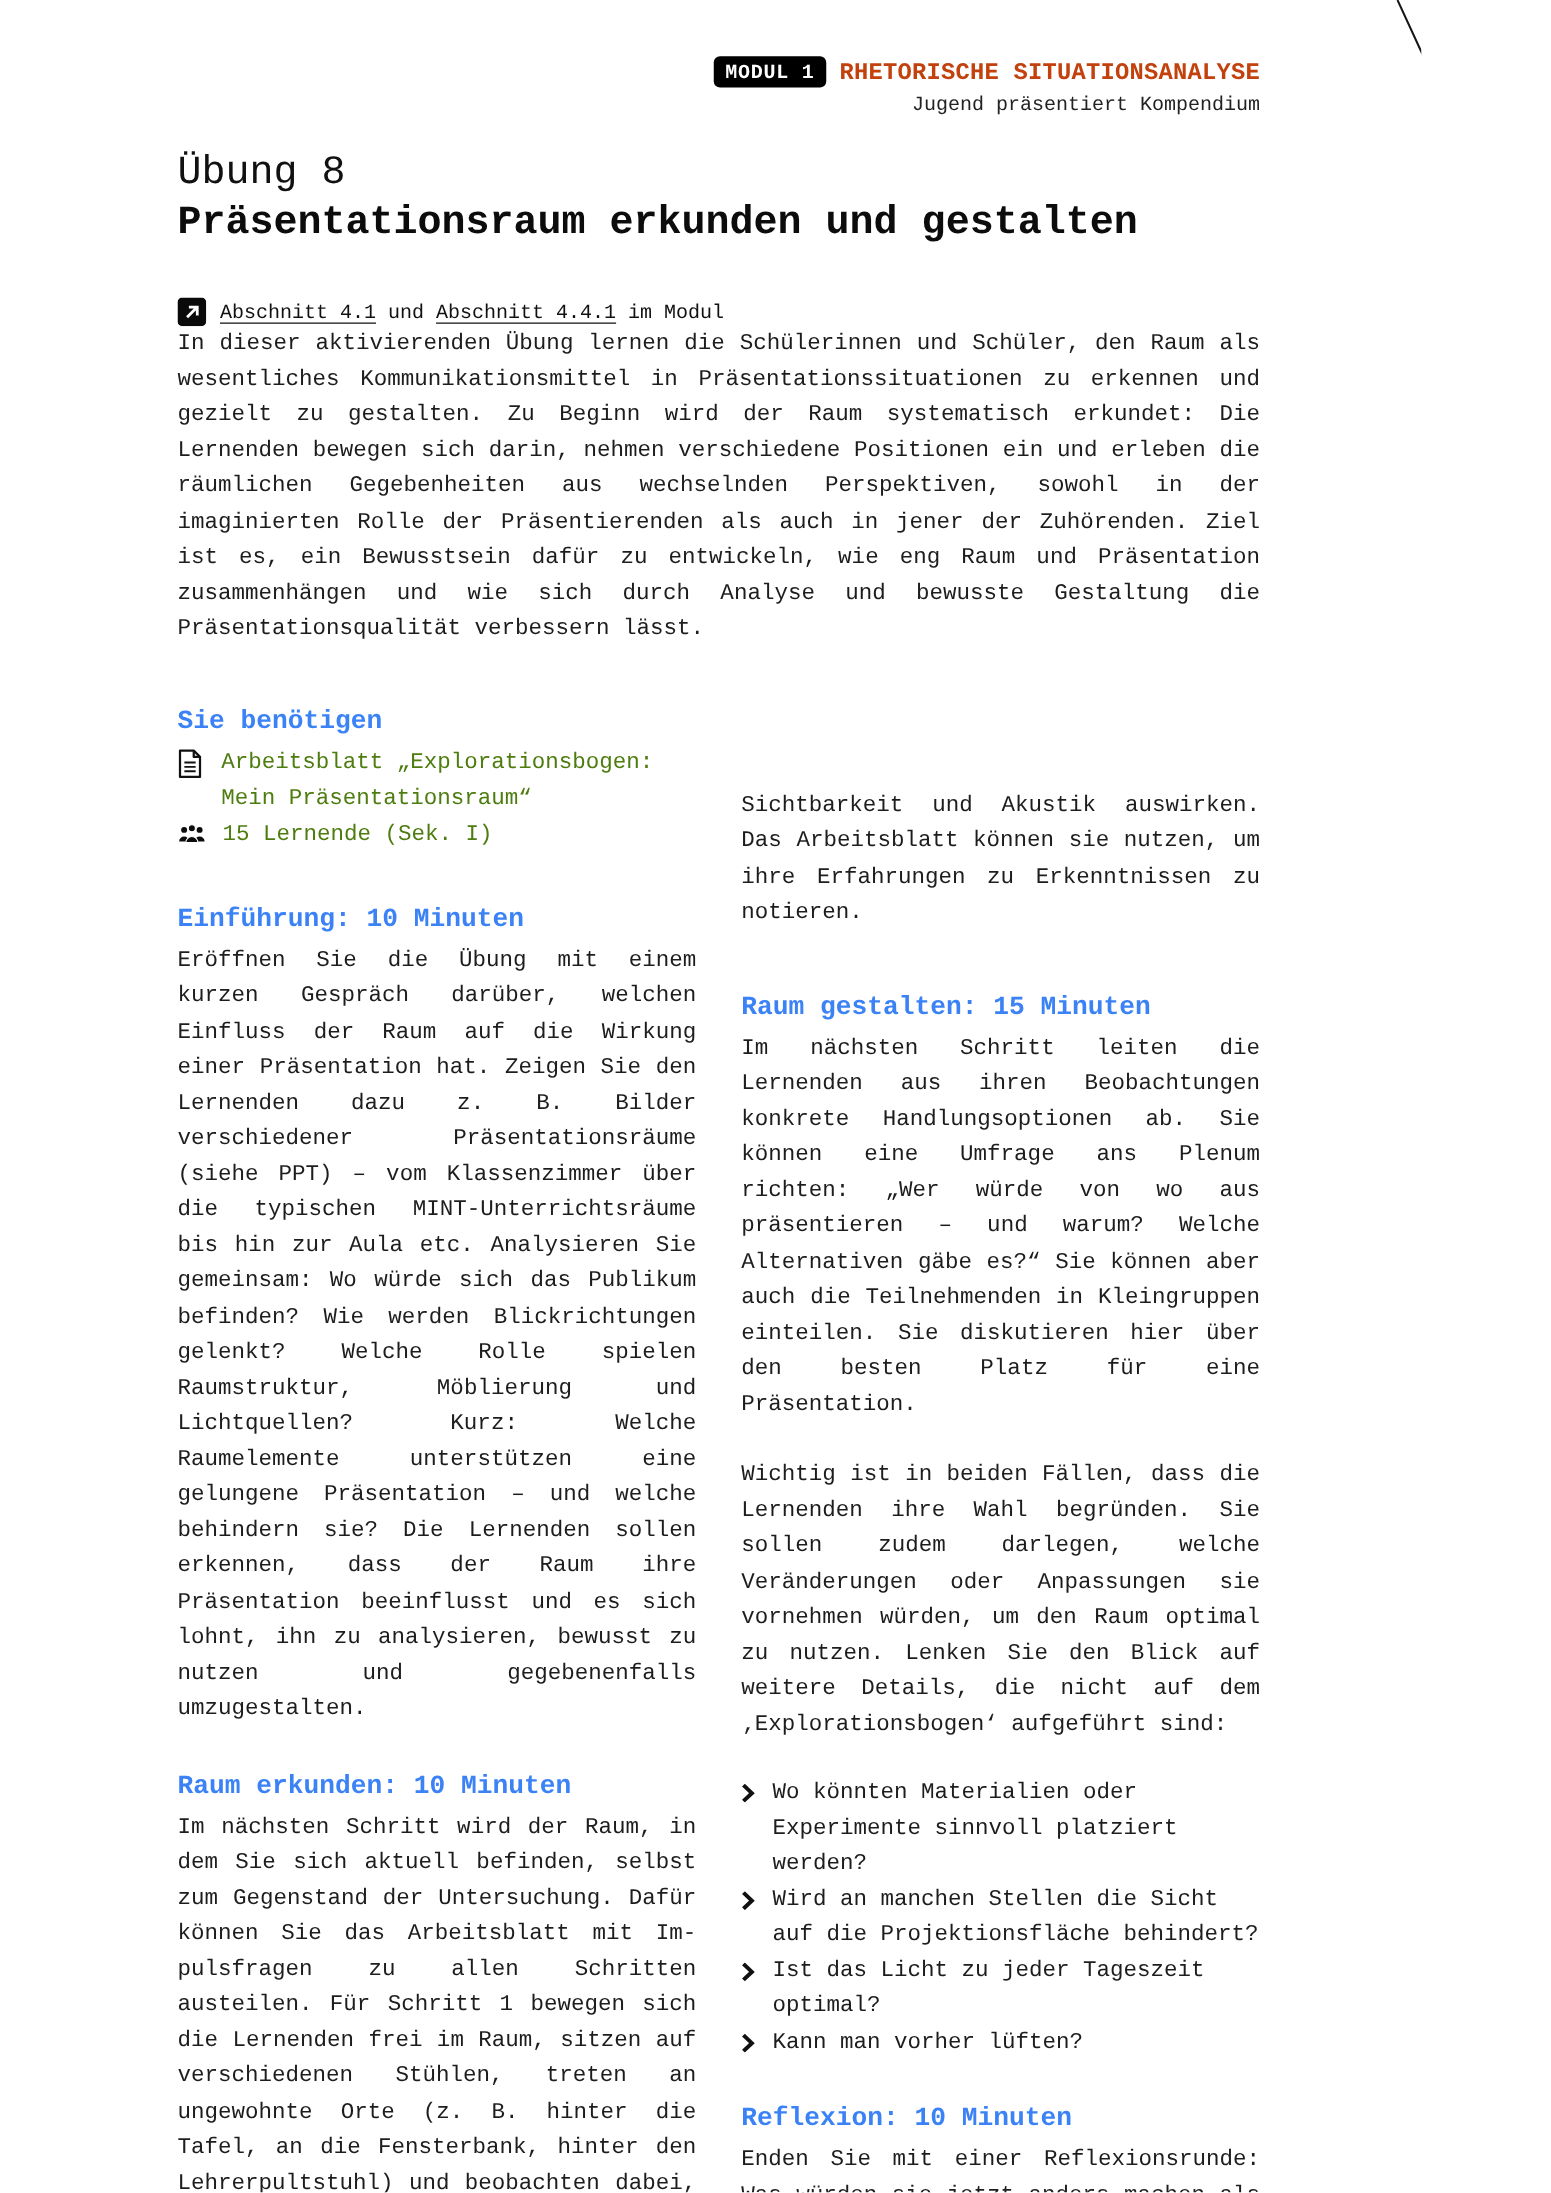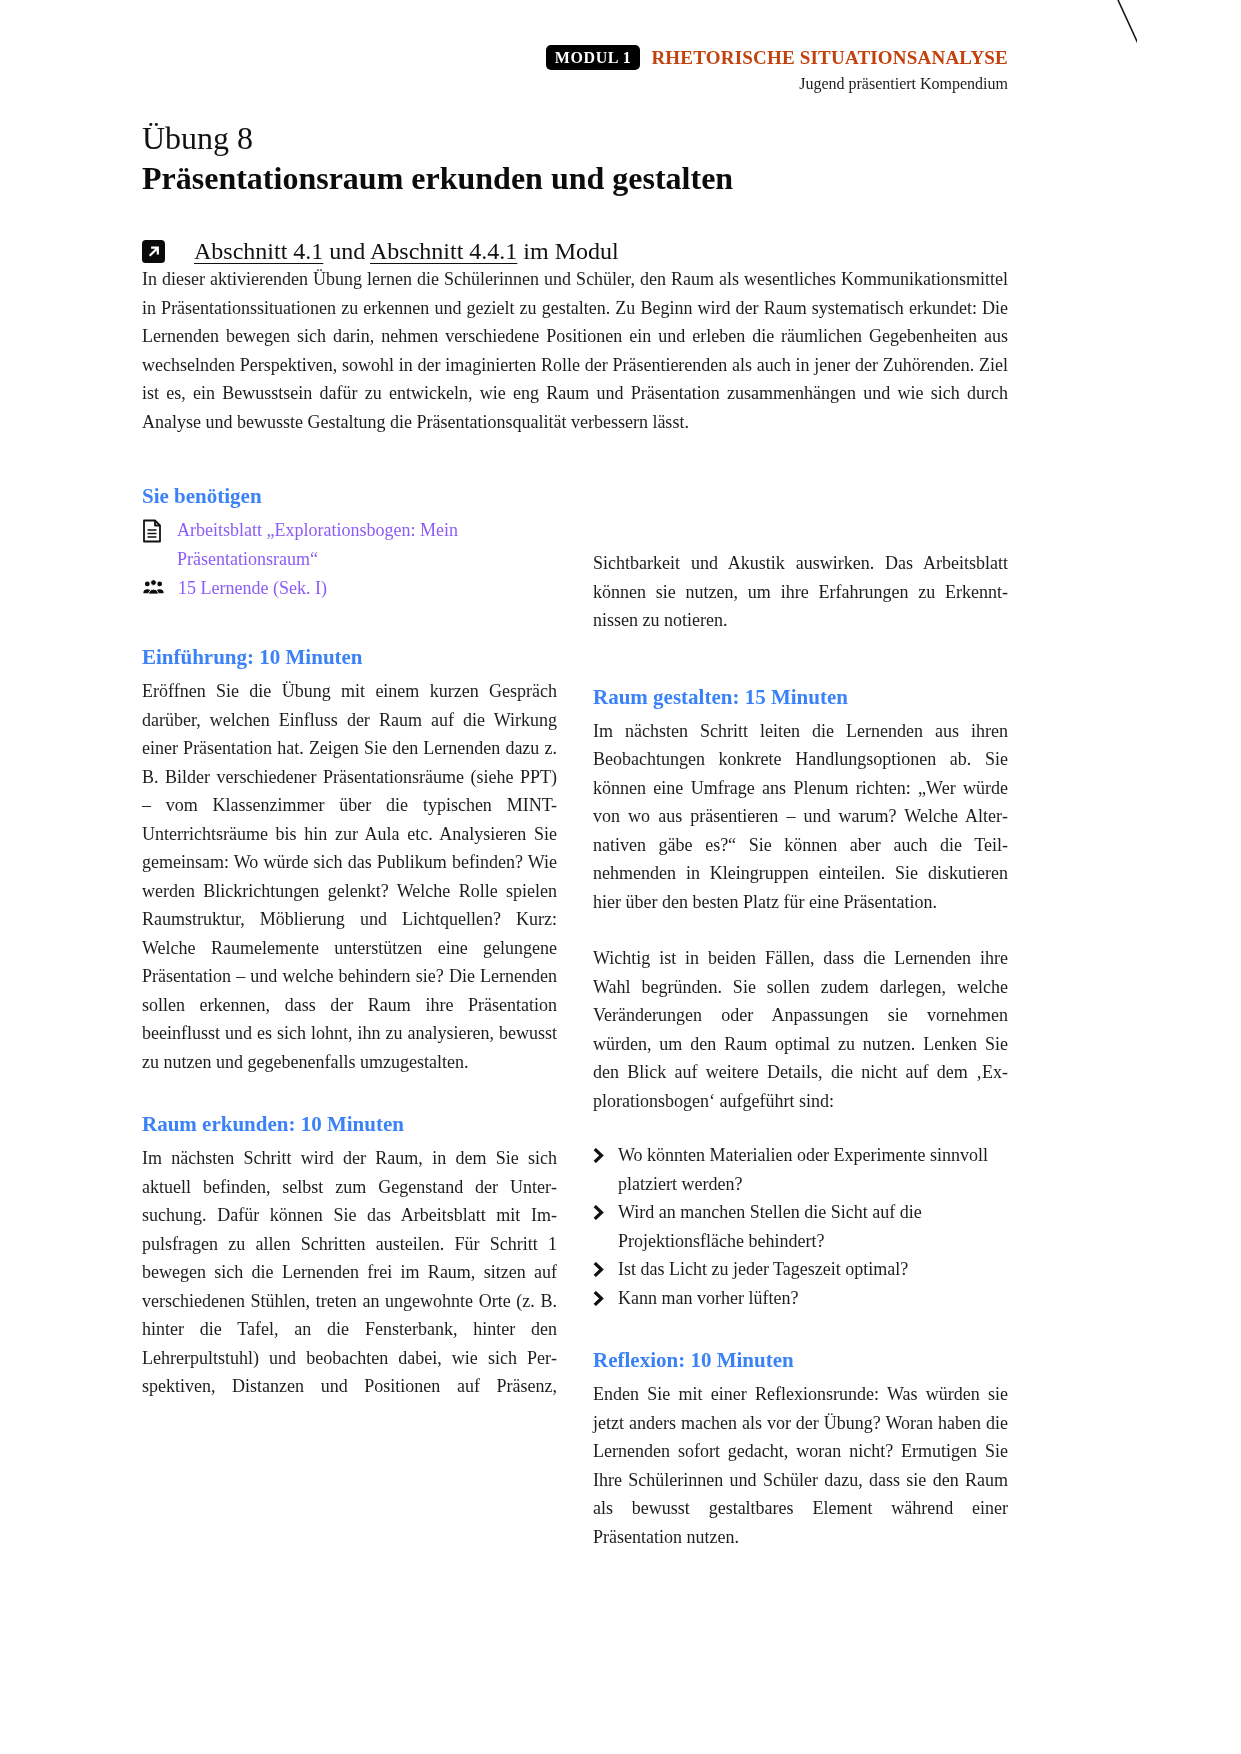--- a/index.html
+++ b/index.html
@@ -1,21 +1,21 @@
 <!DOCTYPE html>
 <html lang="de"><head>
 <meta charset="utf-8">
 <style>
   html, body { margin: 0; padding: 0; background: #ffffff; }
   .page {
     position: relative;
     width: 1137px;
     height: 1754px;
     background: #ffffff;
-    font-family: Liberation Serif, serif;
+    font-family: Liberation Mono, monospace;
     color: #1d1d1d;
     overflow: hidden;
   }
 
   
   .header {
     position: absolute;
     top: 45px; left: 142px; width: 866px;
     text-align: right;
   }
@@ -37,22 +37,22 @@
   .logo-svg { position: absolute; top: 36px; left: 1146px; }
 
   
   .content { position: absolute; top: 118px; left: 142px; width: 866px; }
 
   .kicker { font-size: 32px; font-weight: 400; line-height: 40px; color: #111; }
   .page-title { font-size: 32px; font-weight: 700; line-height: 40px; color: #0c0c0c; }
 
   .reference {
     margin-top: 40px;
-    display: flex; align-items: center; gap: 29px;
-    font-size: 24px; color: #111;
+    display: flex; align-items: center; gap: 11px;
+    font-size: 16px; color: #111;
   }
   .reference .link { text-decoration: underline; text-underline-offset: 4px; text-decoration-thickness: 1px; cursor: pointer; }
   .ref-icon { display: inline-flex; }
 
   .intro {
     margin-top: 26px;
     font-size: 18px; line-height: 29px;
     text-align: justify; hyphens: auto;
   }
 
@@ -69,21 +69,21 @@
     font-size: 18px; line-height: 28.5px; margin: 0;
     text-align: justify; hyphens: auto;
   }
   .body-p.cutoff { text-align-last: justify; }
   .gap-p { margin-top: 28px; }
 
   
   .mat-list { margin-top: 6px; }
   .mat-item {
     display: flex; gap: 13px; align-items: flex-start;
-    font-size: 18px; line-height: 29px; color: #8b5cf6;
+    font-size: 18px; line-height: 29px; color: #4d7c0f;
   }
   .mat-item .mi { flex: 0 0 22px; margin-top: 3px; display: flex; }
   .mat-item .mt { flex: 1; }
 
   
   .bullets { margin-top: 26px; }
   .bullet {
     display: flex; gap: 13px; align-items: flex-start;
     font-size: 18px; line-height: 28.5px;
   }

